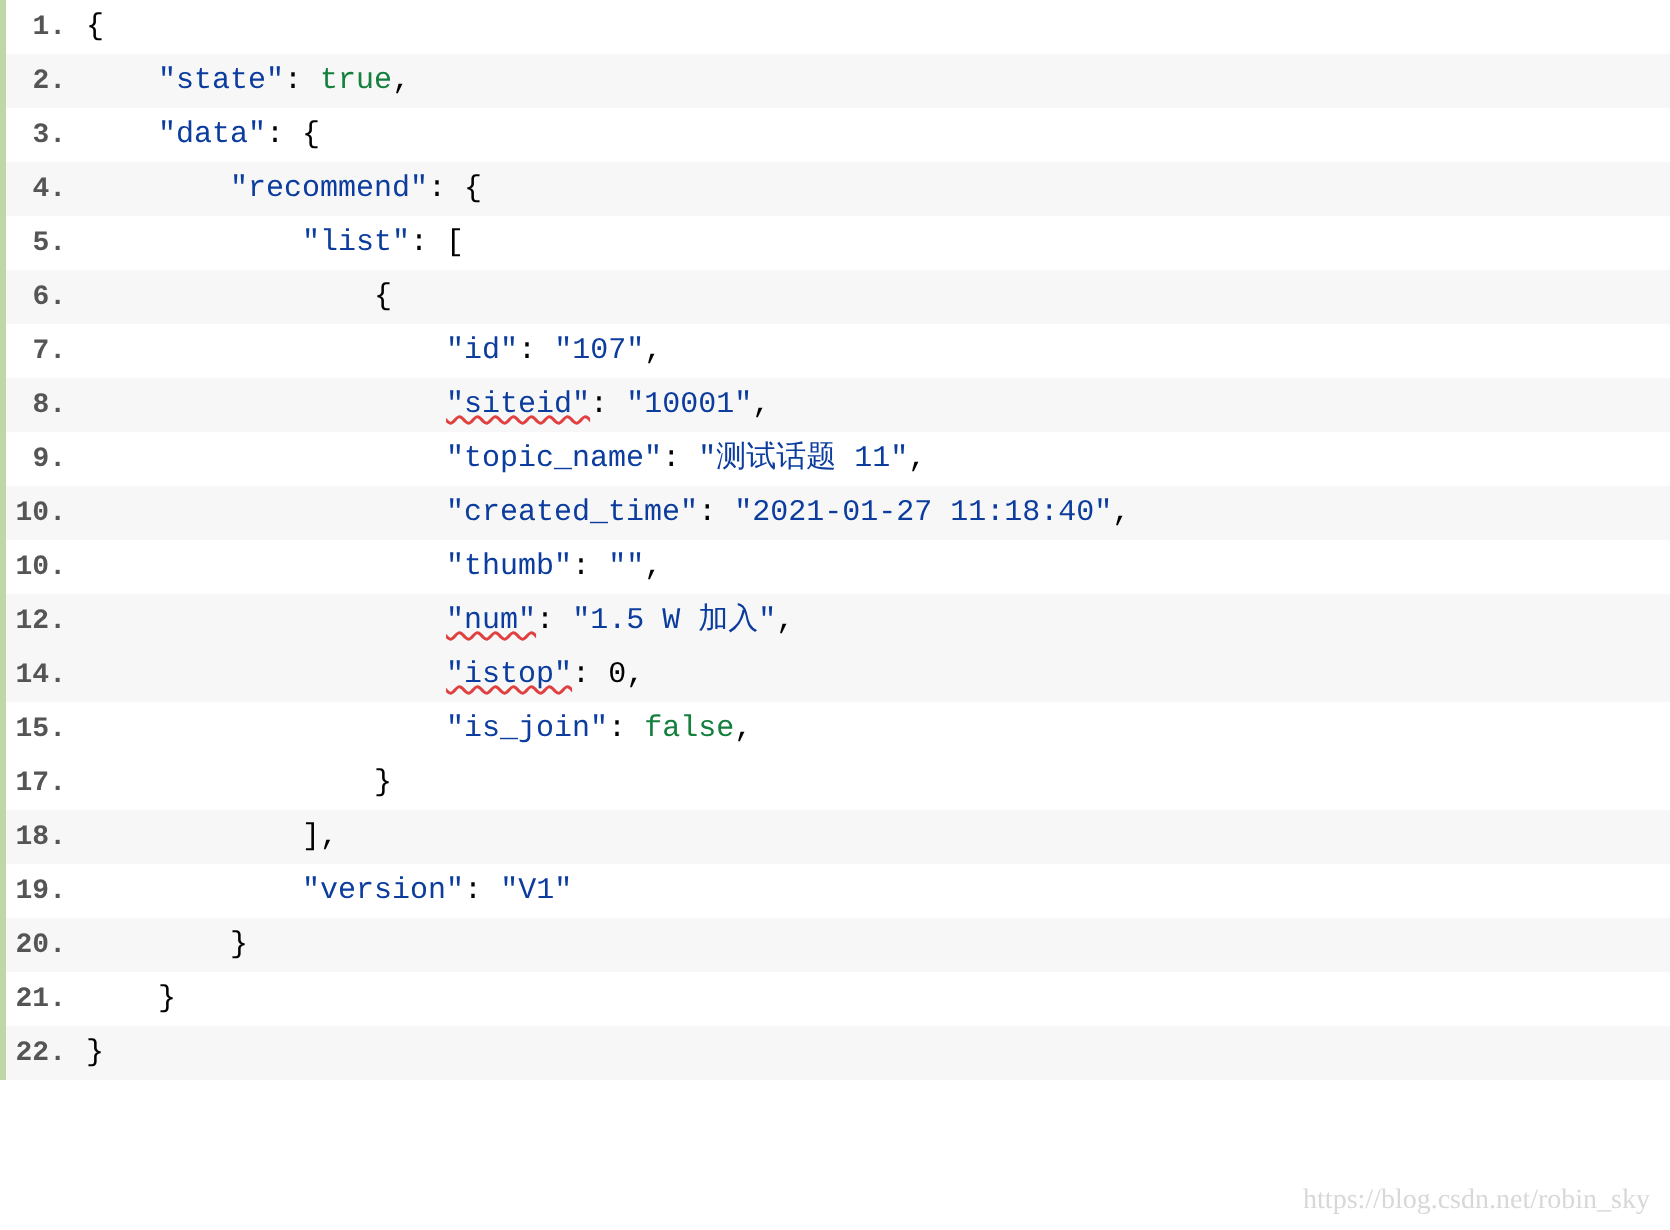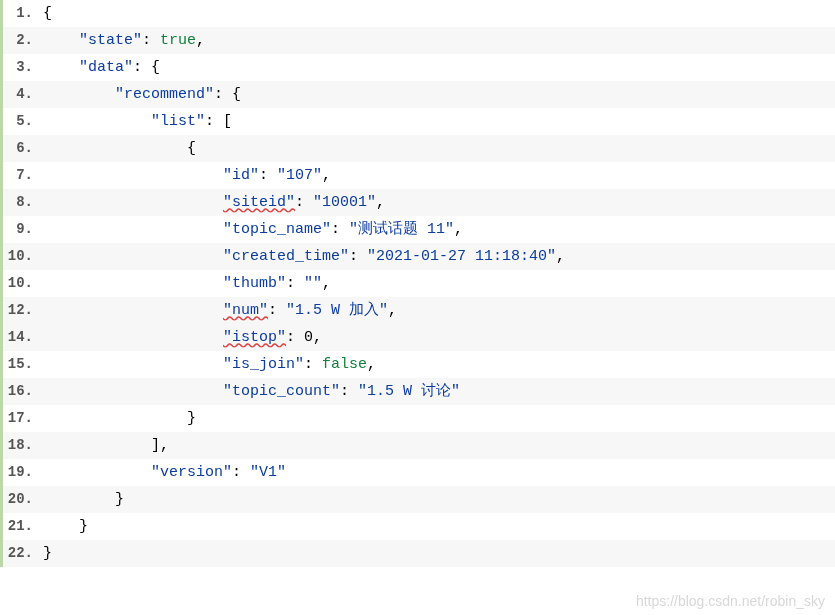--- a/index.html
+++ b/index.html
@@ -49,21 +49,21 @@
       text-decoration-style: wavy;
       text-decoration-color: #e04040;
       text-decoration-skip-ink: none;
     }
     .watermark {
       position: absolute;
       bottom: 6px;
       right: 10px;
       color: #d8d8d8;
       font-size: 14px;
-      font-family: Liberation Sans, sans-serif;
+      font-family: Liberation Serif, serif;
       pointer-events: none;
     }
   </style>
 </head>
 <body>
 
 <div class="code-container" id="code-block">
     <div class="line">
       <span class="lineno">1.</span>
       <span class="code"><span class="punc">{</span></span>
@@ -113,24 +113,20 @@
       <span class="code">                    <span class="key underline">"num"</span><span class="punc">: </span><span class="str">"1.5 W 加入"</span><span class="punc">,</span></span>
     </div>
     <div class="line even">
       <span class="lineno">14.</span>
       <span class="code">                    <span class="key underline">"istop"</span><span class="punc">: </span><span class="num">0</span><span class="punc">,</span></span>
     </div>
     <div class="line">
       <span class="lineno">15.</span>
       <span class="code">                    <span class="key">"is_join"</span><span class="punc">: </span><span class="val-true">false</span><span class="punc">,</span></span>
     </div>
-    <div class="line even">
-      <span class="lineno">16.</span>
-      <span class="code">                    <span class="key">"topic_count"</span><span class="punc">: </span><span class="str">"1.5 W 讨论"</span></span>
-    </div>
     <div class="line">
       <span class="lineno">17.</span>
       <span class="code">                <span class="punc">}</span></span>
     </div>
     <div class="line even">
       <span class="lineno">18.</span>
       <span class="code">            <span class="punc">],</span></span>
     </div>
     <div class="line">
       <span class="lineno">19.</span>

